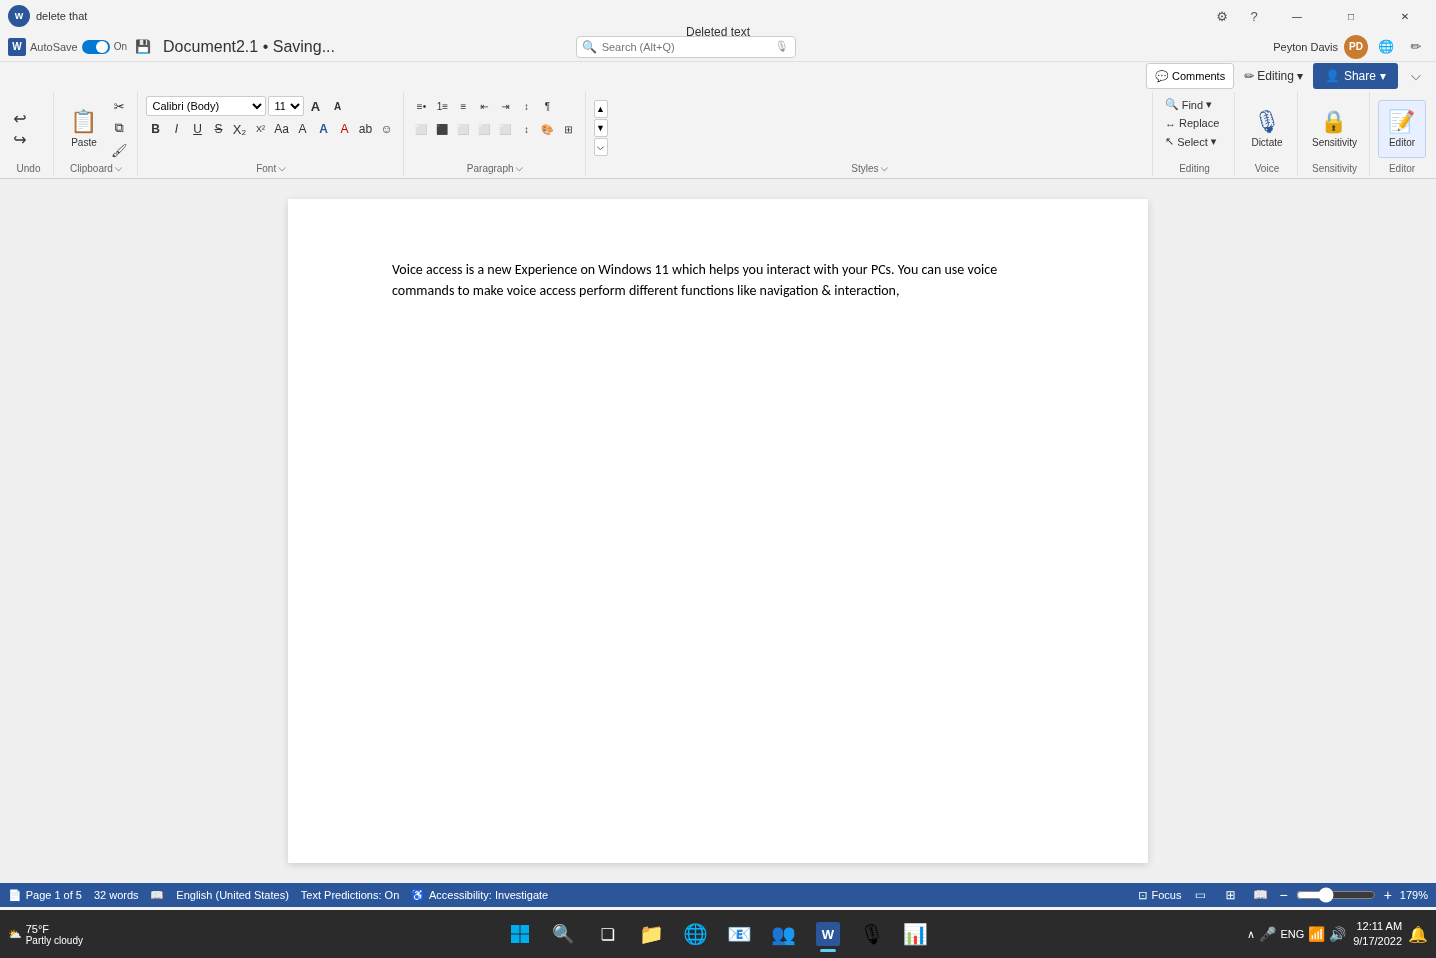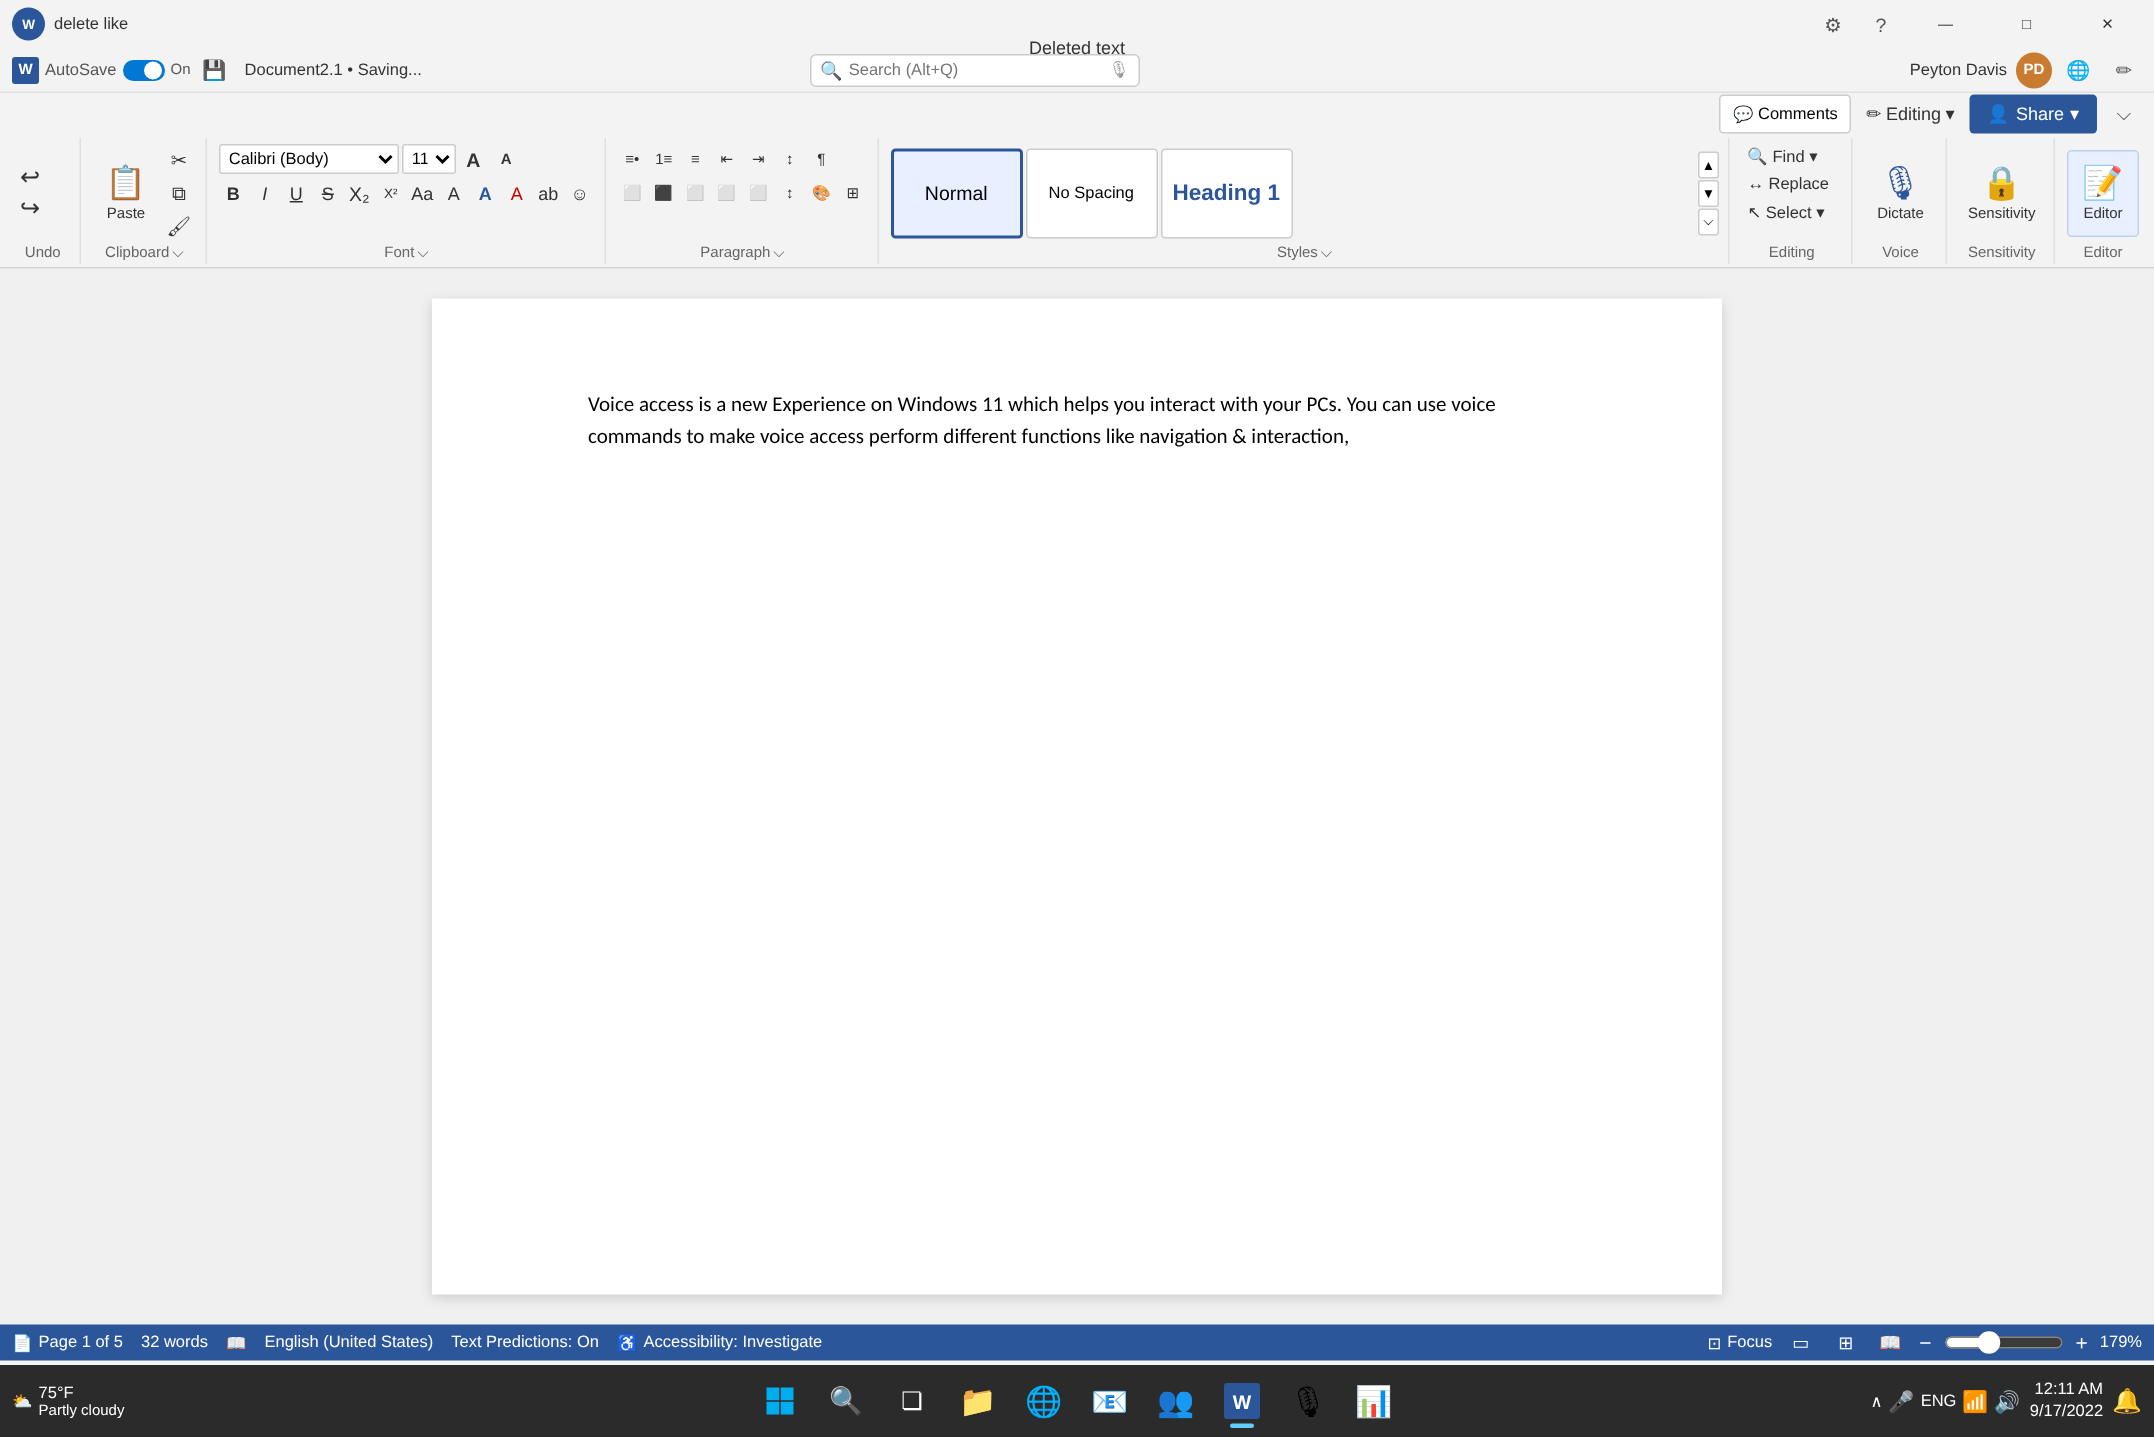--- a/index.html
+++ b/index.html
@@ -27,21 +27,21 @@
       display: flex;
       align-items: center;
       padding: 0 8px;
       gap: 4px;
       border-bottom: 1px solid #e0e0e0;
     }
     .toolbar-word-icon { width: 18px; height: 18px; background: #2b579a; display: flex; align-items: center; justify-content: center; color: white; font-weight: bold; font-size: 10px; border-radius: 2px; }
     .autosave-label { font-size: 11px; color: #555; }
     .toggle-on { background: #0078d4; border-radius: 10px; width: 28px; height: 14px; display: flex; align-items: center; padding: 1px 2px; cursor: pointer; }
     .toggle-on .knob { width: 12px; height: 12px; background: white; border-radius: 50%; margin-left: auto; }
-    .doc-name { font-size: 11px; color: #333; margin-left: 4px; }
+    .doc-name { font-size: 16px; color: #333; margin-left: 4px; }
     #search-box { margin: 0 auto; width: 220px; height: 22px; border: 1px solid #ccc; border-radius: 4px; display: flex; align-items: center; padding: 0 6px; background: white; gap: 4px; }
     #search-box input { border: none; outline: none; font-size: 11px; flex: 1; color: #666; }
     .user-area { display: flex; align-items: center; gap: 6px; margin-left: auto; }
     .user-name { font-size: 11px; color: #333; }
     .user-avatar { width: 24px; height: 24px; background: #c97b30; border-radius: 50%; display: flex; align-items: center; justify-content: center; color: white; font-size: 10px; font-weight: bold; text-align: center; }
     .toolbar-icon-btn { width: 24px; height: 24px; display: flex; align-items: center; justify-content: center; cursor: pointer; color: #555; font-size: 13px; border-radius: 3px; }
 
     
     #ribbon {
       background: #f3f3f3;
@@ -230,21 +230,21 @@
     .weather { display: flex; align-items: center; gap: 4px; color: white; font-size: 11px; }
   </style>
 </head>
 <body>
 
 <div id="title-bar">
   <div class="left">
     <div class="voice-indicator">
       <span>W</span>
     </div>
-    <span style="font-size:11px;color:#333;">delete like</span>
+    <span style="font-size:11px;color:#333;">delete that</span>
   </div>
   <div class="center">Deleted text</div>
   <div class="right">
     <div class="toolbar-icon-btn">⚙</div>
     <div class="toolbar-icon-btn">?</div>
     <div class="win-btn">—</div>
     <div class="win-btn">□</div>
     <div class="win-btn win-close">✕</div>
   </div>
 </div>
@@ -378,31 +378,20 @@
         </div>
       </div>
       <div class="ribbon-group-label">
         <span>Paragraph</span>
         <span style="cursor:pointer;">⌵</span>
       </div>
     </div>
 
     <div class="ribbon-group" style="flex:1;">
       <div class="ribbon-group-content">
-        <div class="styles-gallery">
-          <div class="style-item active">
-            <span style="font-size:13px;">Normal</span>
-          </div>
-          <div class="style-item">
-            <span style="font-size:11px;">No Spacing</span>
-          </div>
-          <div class="style-item">
-            <span style="font-size:15px;font-weight:bold;color:#2b579a;">Heading 1</span>
-          </div>
-        </div>
         <div class="gallery-arrows">
           <div class="gallery-arrow">▲</div>
           <div class="gallery-arrow">▼</div>
           <div class="gallery-arrow">⌵</div>
         </div>
       </div>
       <div class="ribbon-group-label">
         <span>Styles</span>
         <span style="cursor:pointer;">⌵</span>
       </div>

